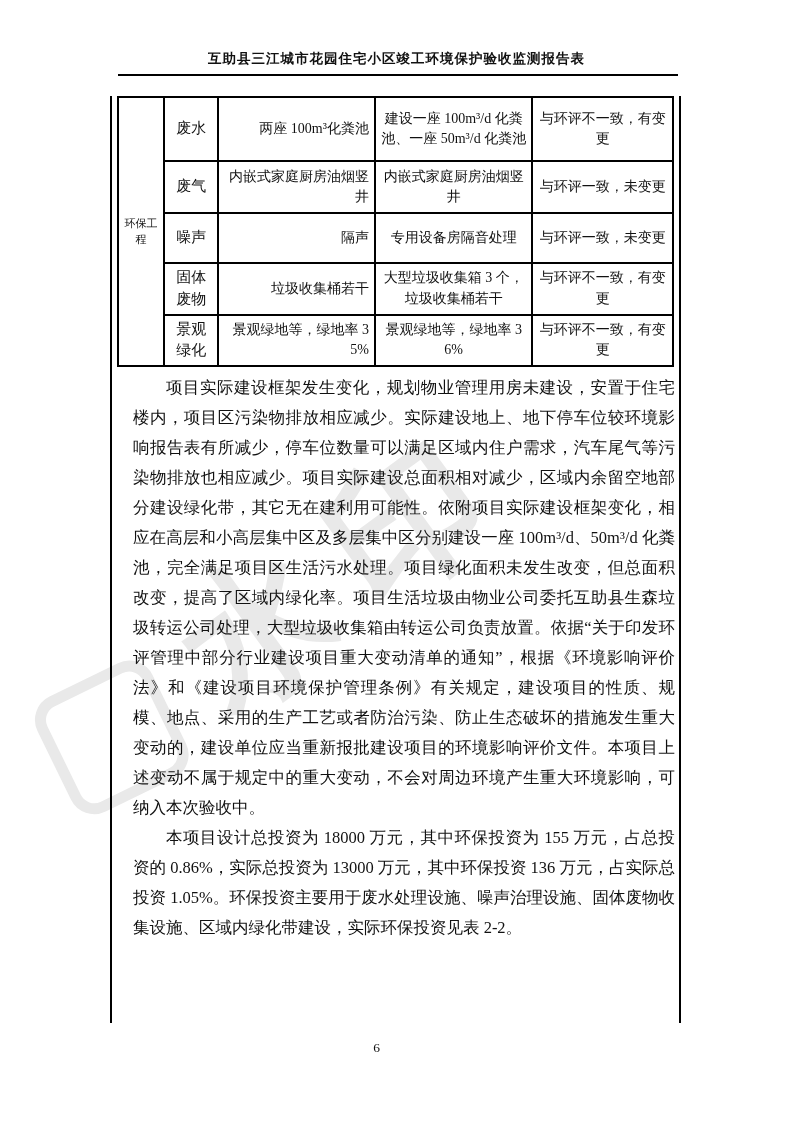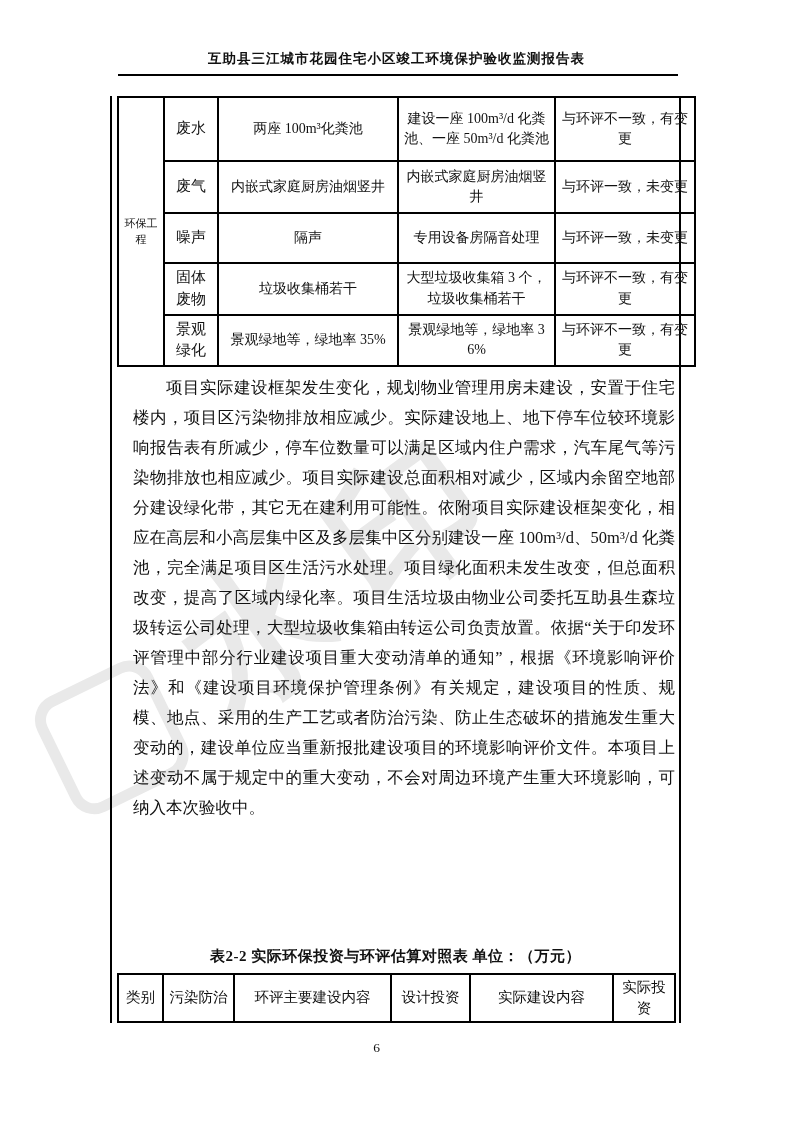--- a/index.html
+++ b/index.html
@@ -64,21 +64,21 @@
     border: 2px solid #000;
     text-align: center;
     vertical-align: middle;
     font-size: 14px;
     line-height: 1.45;
     padding: 3px 5px;
     word-break: break-all;
   }
   .env-table .c-label { width: 46px; font-size: 11px; }
   .env-table .c-cat   { width: 54px; font-size: 15px; }
-  .env-table .c-eia   { width: 180px; }
+  .env-table .c-eia   { width: 156px; text-align: right; }
   .env-table .c-act   { width: 157px; text-align: center; }
   .env-table .c-cmp   { width: 140px; }
   .env-table tr.r1 td { height: 64px; }
   .env-table tr.r2 td { height: 52px; }
   .env-table tr.r3 td { height: 50px; }
   .env-table tr.r4 td { height: 50px; }
   .env-table tr.r5 td { height: 50px; }
   .body-text { flex: 1 1 auto; overflow: hidden; padding: 6px 4px 0 21px; }
   .para {
     font-size: 16.5px;
@@ -164,36 +164,22 @@
           <td class="c-cat">景观绿化</td>
           <td class="c-eia">景观绿地等，绿地率 35%</td>
           <td class="c-act">景观绿地等，绿地率 36%</td>
           <td class="c-cmp">与环评不一致，有变更</td>
         </tr>
       </tbody>
         </table>
 
       <div class="body-text">
         <p class="para">项目实际建设框架发生变化，规划物业管理用房未建设，安置于住宅楼内，项目区污染物排放相应减少。实际建设地上、地下停车位较环境影响报告表有所减少，停车位数量可以满足区域内住户需求，汽车尾气等污染物排放也相应减少。项目实际建设总面积相对减少，区域内余留空地部分建设绿化带，其它无在建利用可能性。依附项目实际建设框架变化，相应在高层和小高层集中区及多层集中区分别建设一座 100m³/d、50m³/d 化粪池，完全满足项目区生活污水处理。项目绿化面积未发生改变，但总面积改变，提高了区域内绿化率。项目生活垃圾由物业公司委托互助县生森垃圾转运公司处理，大型垃圾收集箱由转运公司负责放置。依据“关于印发环评管理中部分行业建设项目重大变动清单的通知”，根据《环境影响评价法》和《建设项目环境保护管理条例》有关规定，建设项目的性质、规模、地点、采用的生产工艺或者防治污染、防止生态破坏的措施发生重大变动的，建设单位应当重新报批建设项目的环境影响评价文件。本项目上述变动不属于规定中的重大变动，不会对周边环境产生重大环境影响，可纳入本次验收中。</p>
+        <p class="para">本项目设计总投资为 18000 万元，其中环保投资为 155 万元，占总投资的 0.86%，实际总投资为 13000 万元，其中环保投资 136 万元，占实际总投资 1.05%。环保投资主要用于废水处理设施、噪声治理设施、固体废物收集设施、区域内绿化带建设，实际环保投资见表 2-2。</p>
       </div>
 
-      <div class="bottom-block">
-        <div class="table-title">表2-2  实际环保投资与环评估算对照表  单位：（万元）</div>
-        <table class="inv-table">
-          <tbody>
-              <tr>
-            <td class="k1">类别</td>
-            <td class="k2">污染防治</td>
-            <td class="k3">环评主要建设内容</td>
-            <td class="k4">设计投资</td>
-            <td class="k5">实际建设内容</td>
-            <td class="k6">实际投资</td>
-          </tr>
-        </tbody>
-          </table>
-      </div>
 
     </div>
 
     <div class="page-number">6</div>
 
   </div>
 </div>
 
 </body></html>

